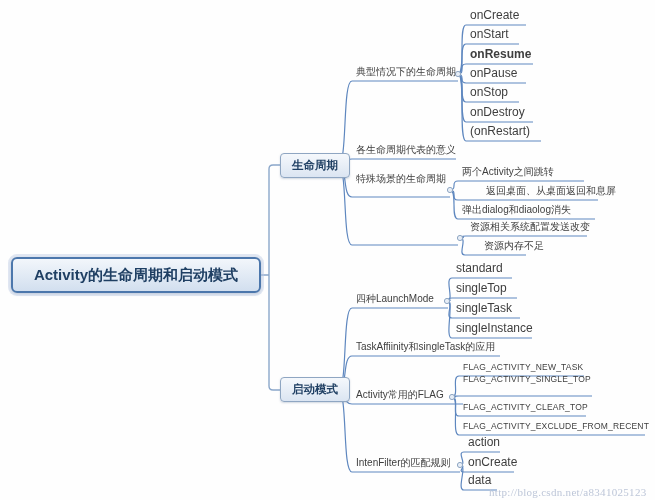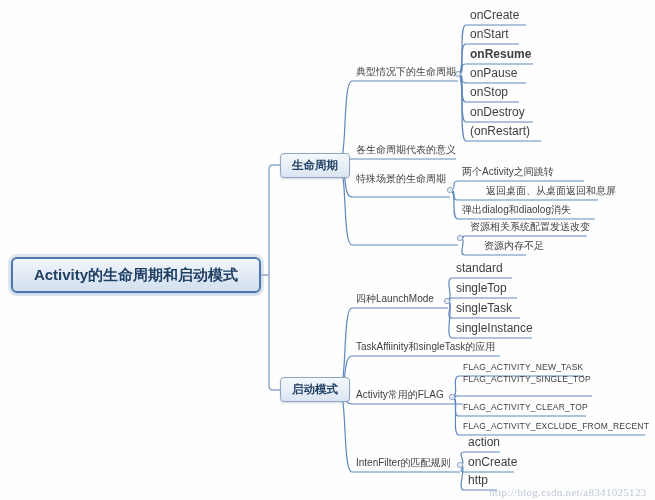--- a/index.html
+++ b/index.html
@@ -117,16 +117,16 @@
   <div class="lbl en" style="left:456px;top:301px;">singleTask</div>
   <div class="lbl en" style="left:456px;top:321px;">singleInstance</div>
 
   <div class="lbl flag" style="left:463px;top:360px;text-align:right;">FLAG_ACTIVITY_NEW_TASK</div>
   <div class="lbl flag" style="left:463px;top:372px;">FLAG_ACTIVITY_SINGLE_TOP</div>
   <div class="lbl flag" style="left:463px;top:400px;">FLAG_ACTIVITY_CLEAR_TOP</div>
   <div class="lbl flag" style="left:463px;top:419px;">FLAG_ACTIVITY_EXCLUDE_FROM_RECENT</div>
 
   <div class="lbl en" style="left:468px;top:435px;">action</div>
   <div class="lbl en" style="left:468px;top:455px;">onCreate</div>
-  <div class="lbl en" style="left:468px;top:473px;">http</div>
+  <div class="lbl en" style="left:468px;top:473px;">data</div>
 
   <div class="watermark">http://blog.csdn.net/a8341025123</div>
 </div>
 
 </body></html>

